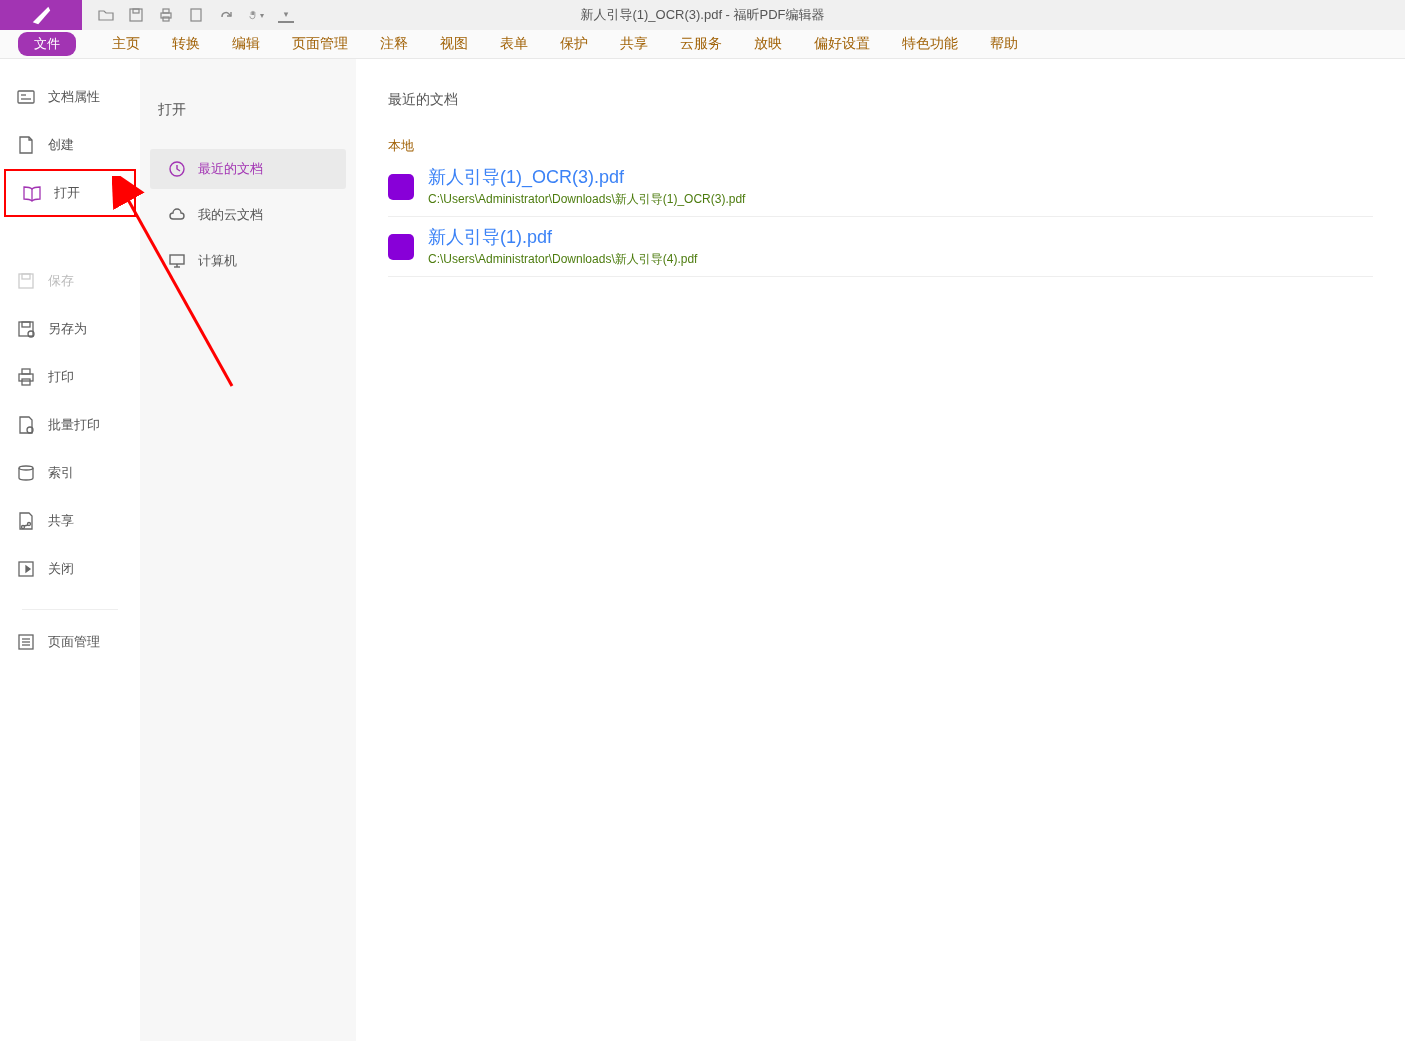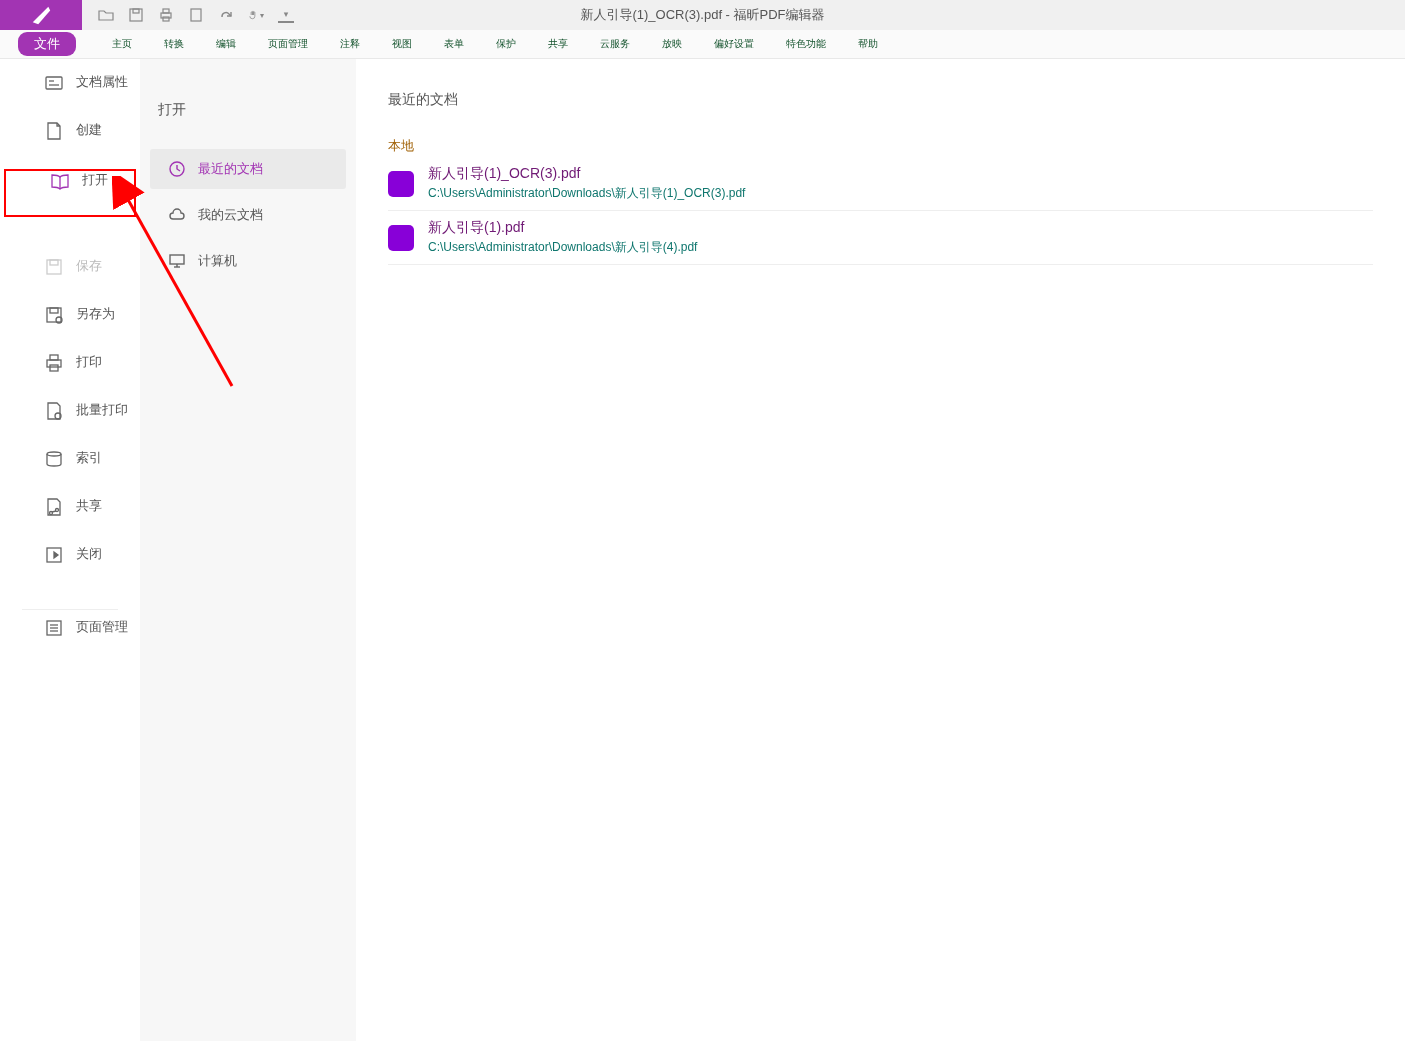--- a/index.html
+++ b/index.html
@@ -60,37 +60,38 @@
 .file-tab {
   background: #a234b3;
   color: #fff;
   border-radius: 9px;
   padding: 3px 16px;
   font-size: 13px;
   margin-right: 20px;
 }
 .ribbon-item {
   padding: 0 16px;
-  font-size: 10px;
-  color: #14532d;
+  font-size: 14px;
+  color: #a16207;
   cursor: pointer;
 }
 .body-area {
   display: flex;
   height: calc(100% - 59px);
 }
 .sidebar-left {
   width: 140px;
   background: #fff;
   padding-top: 14px;
 }
 .side-item {
   display: flex;
+  align-items: center;
   height: 48px;
-  padding-left: 44px;
+  padding-left: 16px;
   gap: 12px;
   color: #555;
   cursor: pointer;
   position: relative;
 }
 .side-item.disabled { color: #bbb; margin-top: 40px; }
 .side-item .side-icon {
   width: 20px;
   height: 20px;
   display: flex;
@@ -163,22 +164,22 @@
 }
 .doc-icon {
   width: 26px;
   height: 26px;
   border-radius: 5px;
   background: #8800d8;
   margin-right: 14px;
   flex-shrink: 0;
 }
 .doc-text { display: flex; flex-direction: column; }
-.doc-name { font-size: 14px; color: #701a75; }
-.doc-path { font-size: 12px; color: #0f766e; margin-top: 2px; }
+.doc-name { font-size: 18px; color: #3b82f6; }
+.doc-path { font-size: 12px; color: #4d7c0f; margin-top: 2px; }
 
 .arrow-overlay {
   position: absolute;
   left: 112px;
   top: 176px;
   pointer-events: none;
   z-index: 100;
 }
 </style>
 </head>

